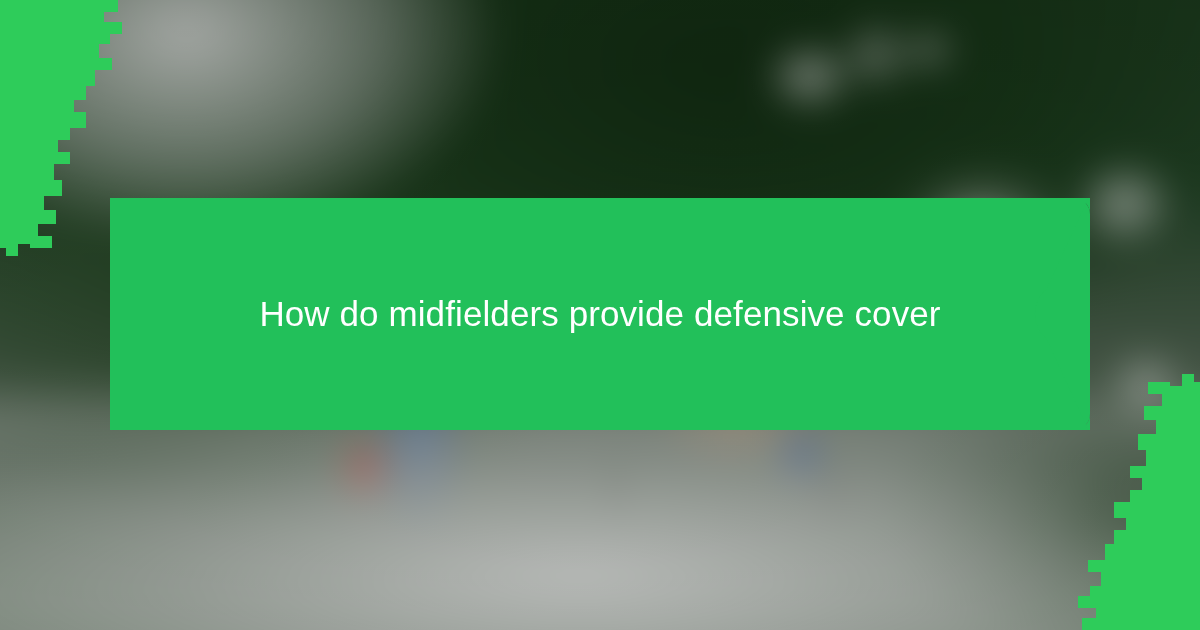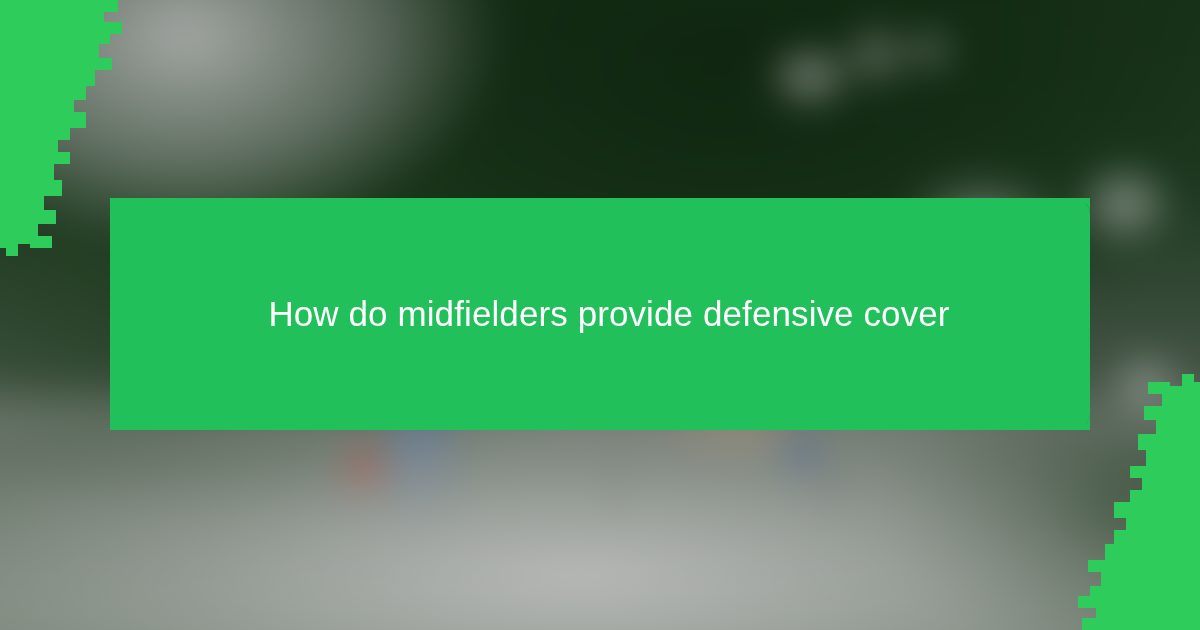--- a/index.html
+++ b/index.html
@@ -95,21 +95,20 @@
     justify-content:center;
     text-align:center;
     color:#ffffff;
     font-family:"Liberation Sans", sans-serif;
     font-weight:400;
     font-size:35px;
     line-height:54px;
     letter-spacing:0.1px;
     padding:0 70px;
     white-space:nowrap;
-    margin-left:9px;
   }
   .ribbon-line { display:block; }
 </style>
 </head>
 <body>
 
 <div id="stage">
 
   <div class="bg-photo"></div>
   <div class="bg-darken"></div>

